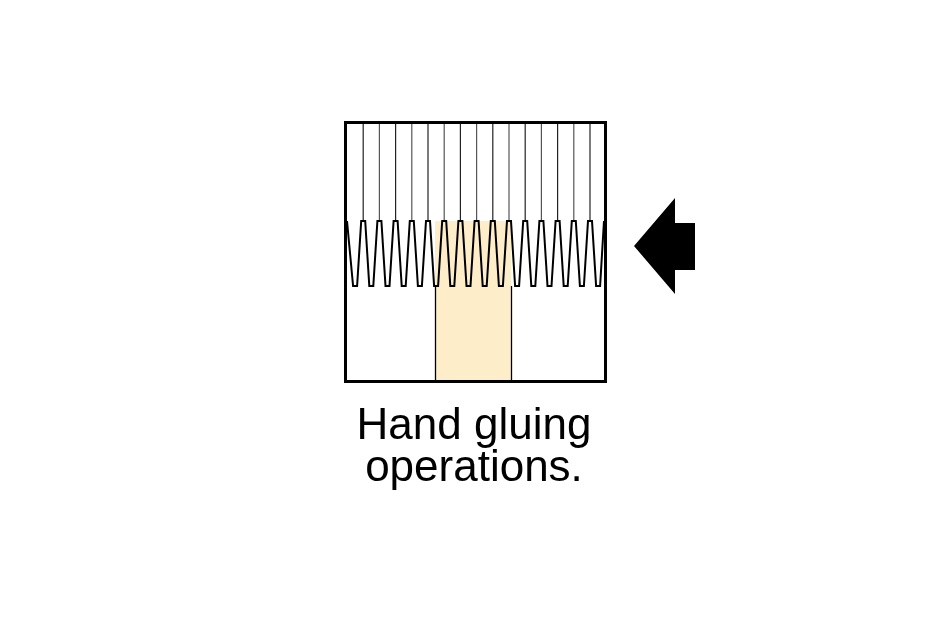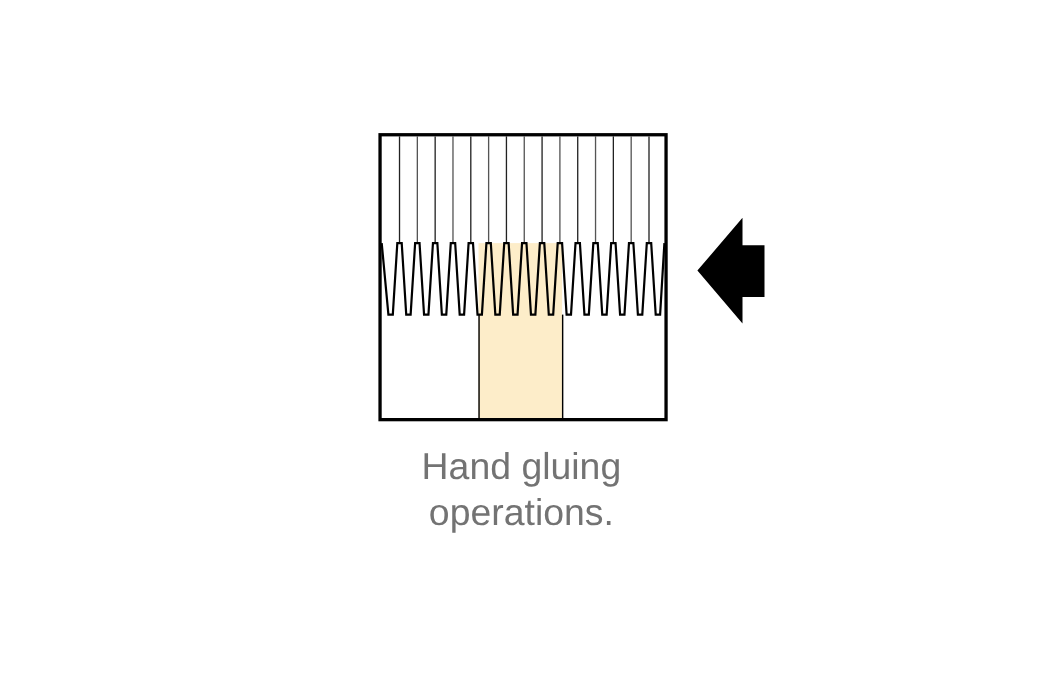--- a/index.html
+++ b/index.html
@@ -1,21 +1,21 @@
 <!DOCTYPE html>
 <html><head>
 <meta charset="utf-8">
 <style>
   html, body { margin: 0; padding: 0; background: #ffffff; }
   body { width: 948px; height: 617px; position: relative; overflow: hidden; }
   #diagram { position: absolute; left: 0; top: 0; }
   .caption {
     position: absolute; left: 274px; top: 403px; width: 400px;
     text-align: center; font-family: "Liberation Sans", "DejaVu Sans", sans-serif;
-    font-size: 34px; line-height: 42px; color: #737373;
+    font-size: 44px; line-height: 42px; color: #000000;
   }
   .caption div { white-space: nowrap; }
 </style>
 </head>
 <body>
 
 <svg id="diagram" width="948" height="617" viewBox="0 0 948 617">
   <g>
     <rect x="435" y="221" width="76" height="160" fill="#FDEDC9" stroke="none"></rect>
     <line x1="435.5" y1="286" x2="435.5" y2="381" stroke="#000" stroke-width="1.3"></line>

